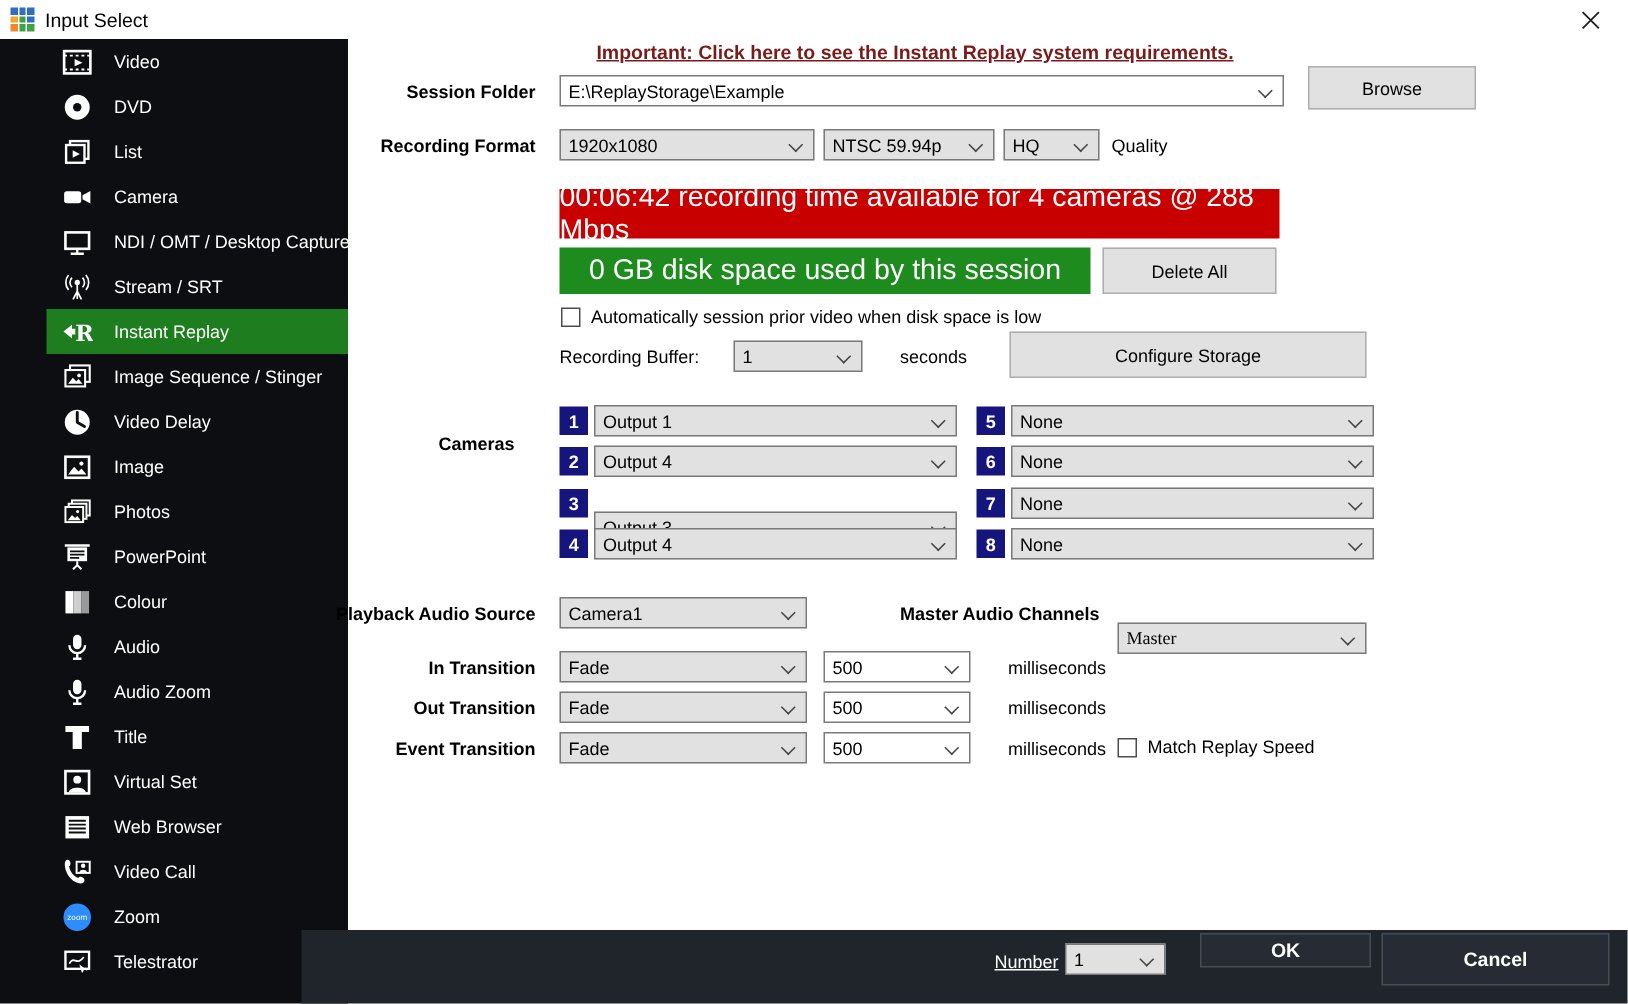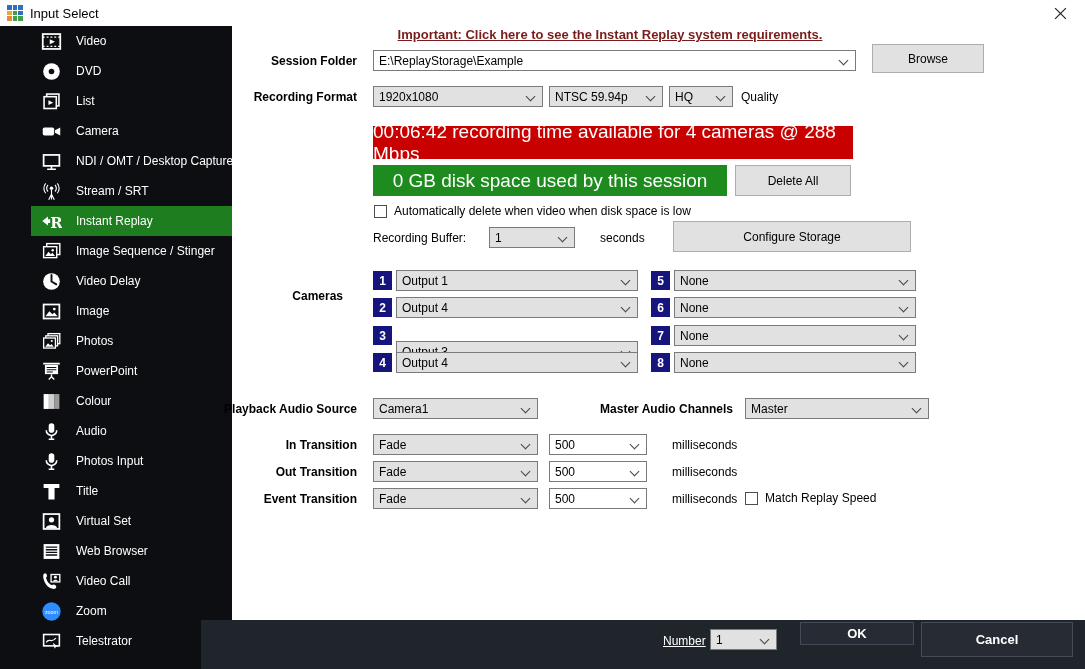--- a/index.html
+++ b/index.html
@@ -213,21 +213,21 @@
       <span class="sb-lbl">Audio</span>
     </div>
     <div class="sb-item">
       <span class="sb-ico">
         <svg viewBox="0 0 24 24">
           <rect x="8.8" y="2.5" width="6.4" height="11" rx="3.2" fill="#fff"></rect>
           <path d="M6 10.5a6 6 0 0012 0" fill="none" stroke="#fff" stroke-width="1.8"></path>
           <path d="M12 16.5v3.7M8.8 20.8h6.4" stroke="#fff" stroke-width="1.8"></path>
         </svg>
       </span>
-      <span class="sb-lbl">Photos Input</span>
+      <span class="sb-lbl">Audio Zoom</span>
     </div>
     <div class="sb-item">
       <span class="sb-ico">
         <svg viewBox="0 0 24 24">
           <path d="M3 3.5h18v4.5h-5.5V21h-7V8H3z" fill="#fff"></path>
         </svg>
       </span>
       <span class="sb-lbl">Title</span>
     </div>
     <div class="sb-item">
@@ -304,40 +304,40 @@
     <span class="chev"></span>
 </div>
 <div class="lbl" style="left:741px;top:90px;">Quality</div>
 
 <div class="banner" style="left:373px;top:126px;width:480px;height:33px;background:var(--banner-red);">00:06:42 recording time available for 4 cameras @ 288 Mbps</div>
 <div class="banner" style="left:373px;top:165px;width:354px;height:31px;background:var(--banner-green);">0 GB disk space used by this session</div>
 <div class="btn" style="left:735px;top:165px;width:116px;height:31px;">Delete All</div>
 
 <div class="cbrow" style="left:374px;top:204px;">
   <span class="cb"></span>
-  <span>Automatically delete when video when disk space is low</span>
+  <span>Automatically session prior video when disk space is low</span>
 </div>
 
 <div class="lbl" style="left:373px;top:231px;">Recording Buffer:</div>
 <div class="combo" style="left:489px;top:227px;width:86px;">
   <span>1</span>
     <span class="chev"></span>
 </div>
 <div class="lbl" style="left:600px;top:231px;">seconds</div>
 <div class="btn" style="left:673px;top:221px;width:238px;height:31px;">Configure Storage</div>
 
 <div class="lbl-b" style="left:166px;top:273px;width:177px;margin-top:16px;">Cameras</div>
 
 <div class="lbl-b" style="left:150px;top:402px;width:207px;">Playback Audio Source</div>
 <div class="combo" style="left:373px;top:398px;width:165px;">
   <span>Camera1</span>
     <span class="chev"></span>
 </div>
 <div class="lbl-b" style="left:560px;top:402px;width:173px;">Master Audio Channels</div>
-<div class="combo" style="left:745px;top:398px;width:184px;">
+<div class="combo" style="left:745px;top:415px;width:166px;font-family:Liberation Serif, serif;">
   <span>Master</span>
     <span class="chev"></span>
 </div>
 
 <div class="cbrow" style="left:745px;top:491px;">
   <span class="cb"></span>
   <span>Match Replay Speed</span>
 </div>
 
 <div class="badge" style="left: 373px; top: 271px;">1</div>

